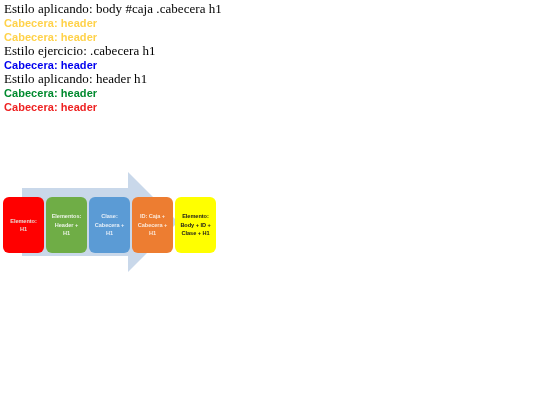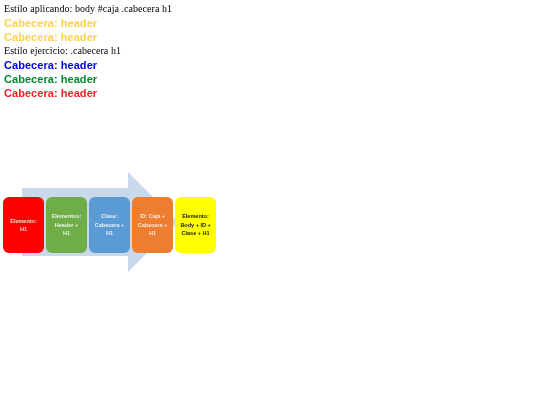--- a/index.html
+++ b/index.html
@@ -16,21 +16,21 @@
   }
 
   
   #text-block {
     position: absolute;
     left: 4px;
     top: 2px;
     width: 520px;
   }
   .line {
-    font-size: 10px;
+    font-size: 13px;
     line-height: 14px;
     color: #000000;
     white-space: nowrap;
     letter-spacing: 0.05px;
   }
   .line.applying {
     font-family: "Liberation Serif", "DejaVu Serif", serif;
     font-weight: normal;
   }
   .line.header-line {
@@ -101,20 +101,21 @@
 </style>
 </head>
 <body>
 
 <div id="text-block">
   <div class="line applying">Estilo aplicando: body #caja .cabecera h1</div>
   <div class="line header-line c-yellow">Cabecera: header</div>
   <div class="line header-line c-yellow">Cabecera: header</div>
   <div class="line applying">Estilo ejercicio: .cabecera h1</div>
   <div class="line header-line c-blue">Cabecera: header</div>
+  <div class="line applying">Estilo aplicando: header h1</div>
   <div class="line header-line c-green">Cabecera: header</div>
   <div class="line header-line c-red">Cabecera: header</div>
 </div>
 
 <div id="diagram">
 
   <svg id="arrow-shape" viewBox="0 0 240 118" xmlns="http://www.w3.org/2000/svg">
     <polygon points="22,25 128,25 128,9 178,59 128,109 128,93 22,93" fill="#C9D8EA"></polygon>
   </svg>
 

